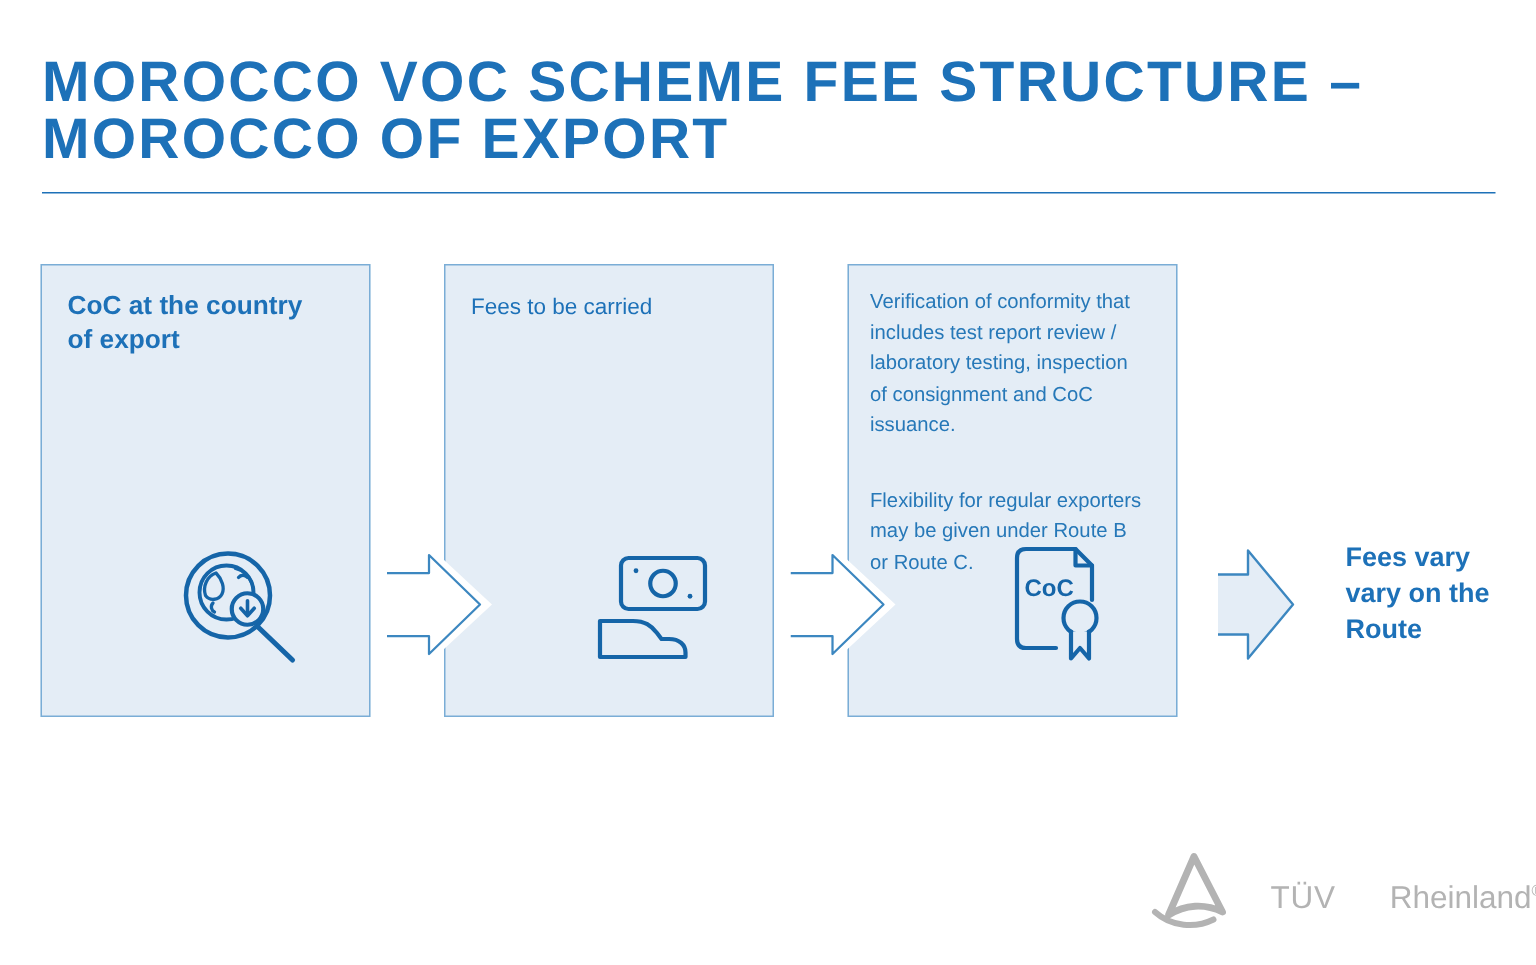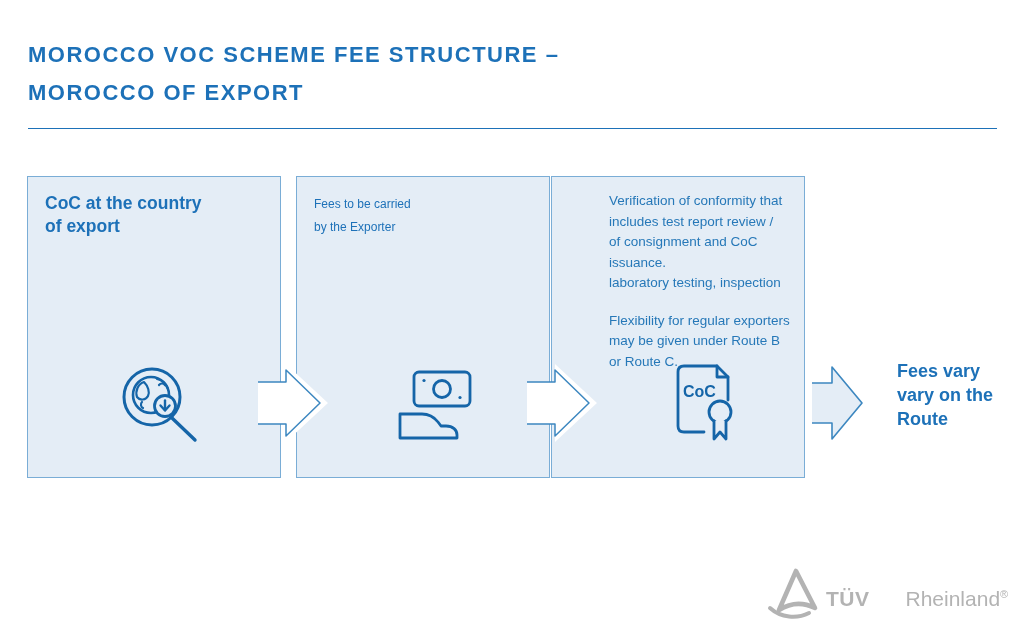--- a/index.html
+++ b/index.html
@@ -10,58 +10,58 @@
     --arrow-line:#3c87c0;
     --gray:#b3b3b3;
   }
   html,body{margin:0;padding:0;background:#fff;}
   .slide{
     position:relative;width:1024px;height:643px;background:#ffffff;
     font-family:"Liberation Sans",sans-serif;overflow:hidden;
   }
   .title{
     position:absolute;left:28px;top:36px;width:940px;
-    color:var(--blue);font-size:22px;font-weight:bold;
+    color:var(--blue);font-size:38px;font-weight:bold;
     letter-spacing:1.5px;line-height:38px;
   }
   .rule{
     position:absolute;left:28px;top:128px;width:969px;height:1px;
     background:var(--blue);
   }
   .box{
-    position:absolute;top:176px;height:302px;width:254px;
+    position:absolute;top:176px;height:302px;width:220px;
     background:var(--box-fill);border:1px solid var(--box-border);
     box-sizing:border-box;
   }
   .box1{left:27px;}
   .box2{left:296px;}
-  .box3{left:551px;padding-left:43px;}
+  .box3{left:565px;}
   .box-heading{
     margin:15px 12px 0 17px;color:var(--blue);
     font-size:17.5px;font-weight:bold;line-height:23px;
   }
   .box-text{
     margin:16px 12px 0 17px;color:var(--blue);
-    font-size:12px;font-weight:normal;line-height:23px;
+    font-size:15px;font-weight:normal;line-height:23px;
   }
   .box-para{
     margin:14px 8px 0 14px;color:#2678b8;
     font-size:13.5px;line-height:20.5px;
   }
-  .box-para.second{margin-top:17px;}
+  .box-para.second{margin-top:30px;}
   .abs{position:absolute;}
   .outcome{
     position:absolute;left:872px;top:359px;width:145px;
     color:var(--blue);font-size:18px;font-weight:bold;line-height:24px;margin-left:25px;
   }
   .logo-text{
     position:absolute;left:826px;top:582px;
     color:var(--gray);font-size:21px;line-height:24px;white-space:nowrap;
   }
-  .logo-text .tuv{font-weight:bold;letter-spacing:0.5px;}
+  .logo-text .tuv{font-weight:normal;letter-spacing:0.5px;margin-left:21px;}
   .logo-text .rheinland{font-weight:normal;margin-left:36px;}
   .logo-text .reg{font-size:11px;vertical-align:8px;}
   svg{display:block;}
 </style>
 </head>
 <body>
 
 <div class="slide">
 
   <div class="title">
@@ -74,30 +74,29 @@
   <div class="box box1">
     <div class="box-heading">
       <div>CoC at the country</div>
       <div>of export</div>
     </div>
   </div>
 
   <div class="box box2">
     <div class="box-text">
       <div>Fees to be carried</div>
-      <div>by the Exporter</div>
     </div>
   </div>
 
   <div class="box box3">
     <div class="box-para">
       <div>Verification of conformity that</div>
       <div>includes test report review /</div>
+      <div>laboratory testing, inspection</div>
       <div>of consignment and CoC issuance.</div>
-      <div>laboratory testing, inspection</div>
     </div>
     <div class="box-para second">
       <div>Flexibility for regular exporters</div>
       <div>may be given under Route B</div>
       <div>or Route C.</div>
     </div>
   </div>
 
   <svg class="abs" style="left:106px;top:352px;" width="98" height="96" viewBox="0 0 98 96">
     <g fill="none" stroke="#1565a8" stroke-linecap="round" stroke-linejoin="round">

